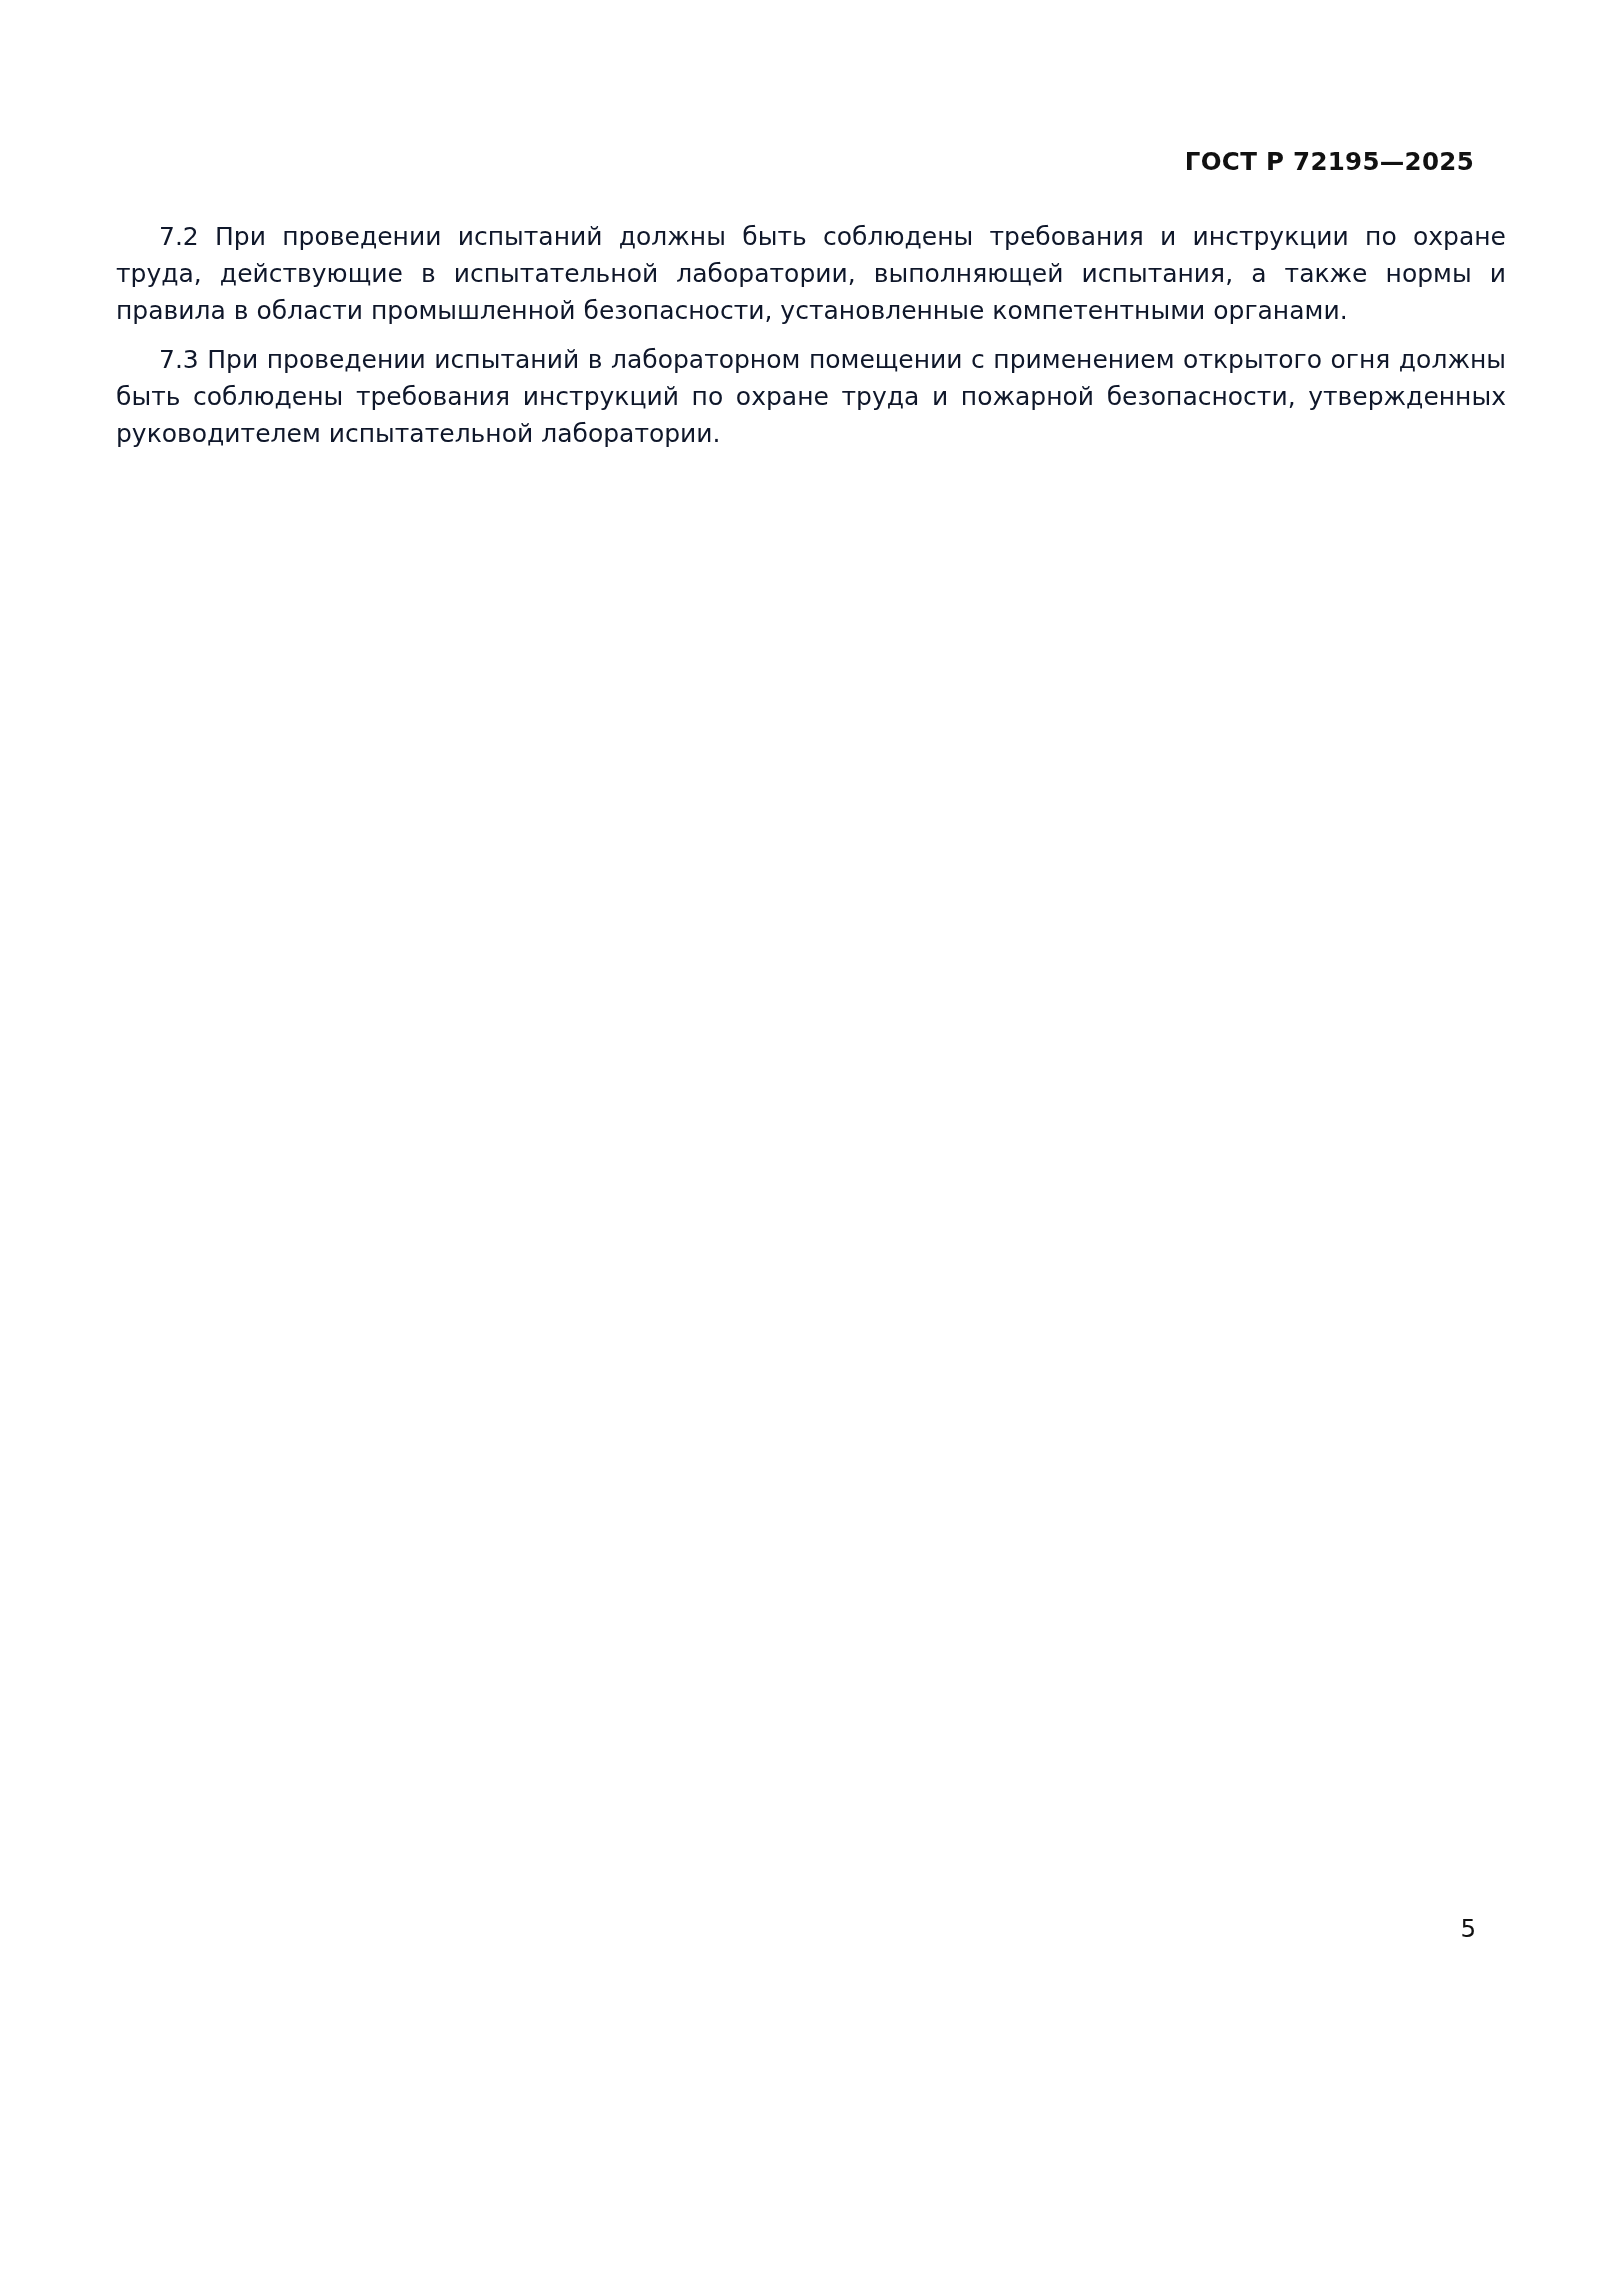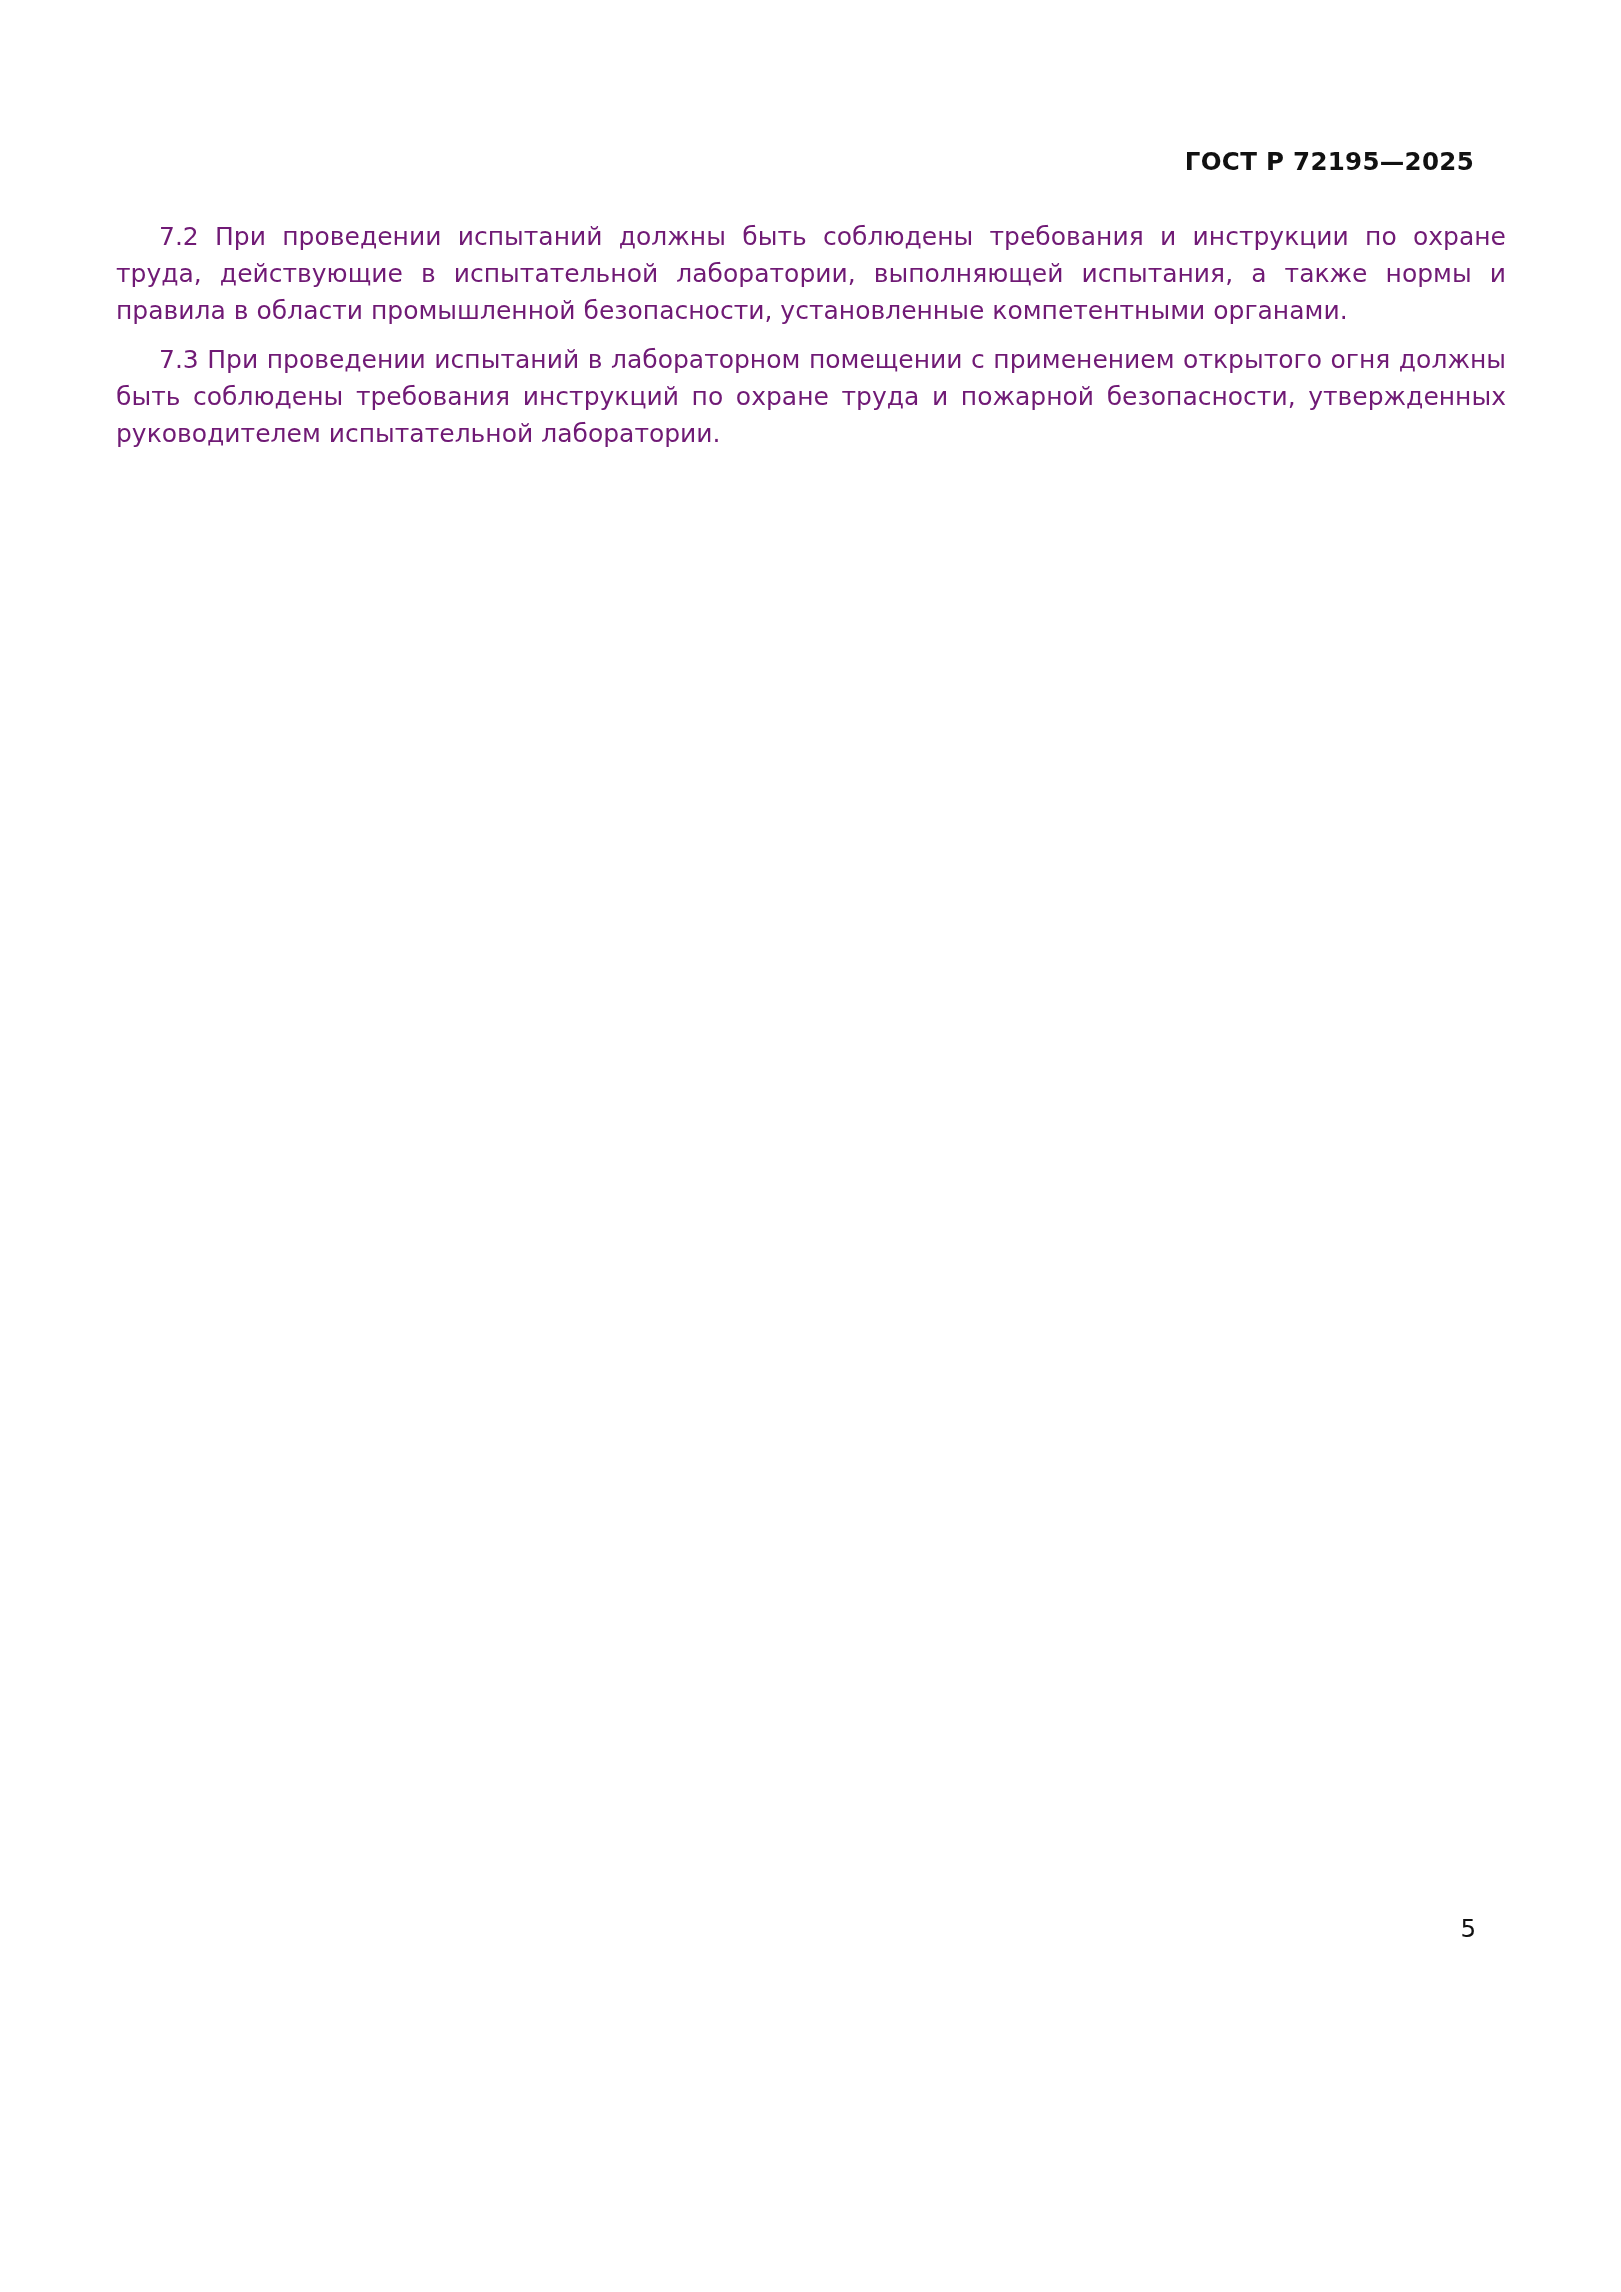--- a/index.html
+++ b/index.html
@@ -32,21 +32,21 @@
     top: 218px;
     left: 116px;
     width: 1390px;
   }
   .para {
     font-size: 25px;
     line-height: 37px;
     text-align: justify;
     text-justify: inter-word;
     margin: 0 0 0 0;
-    color: #701a75;
+    color: #0f172a;
     hyphens: manual;
   }
   .para + .para {
     margin-top: 12px;
   }
   .indent {
     display: inline-block;
     width: 43px;
   }
   .page-number {

